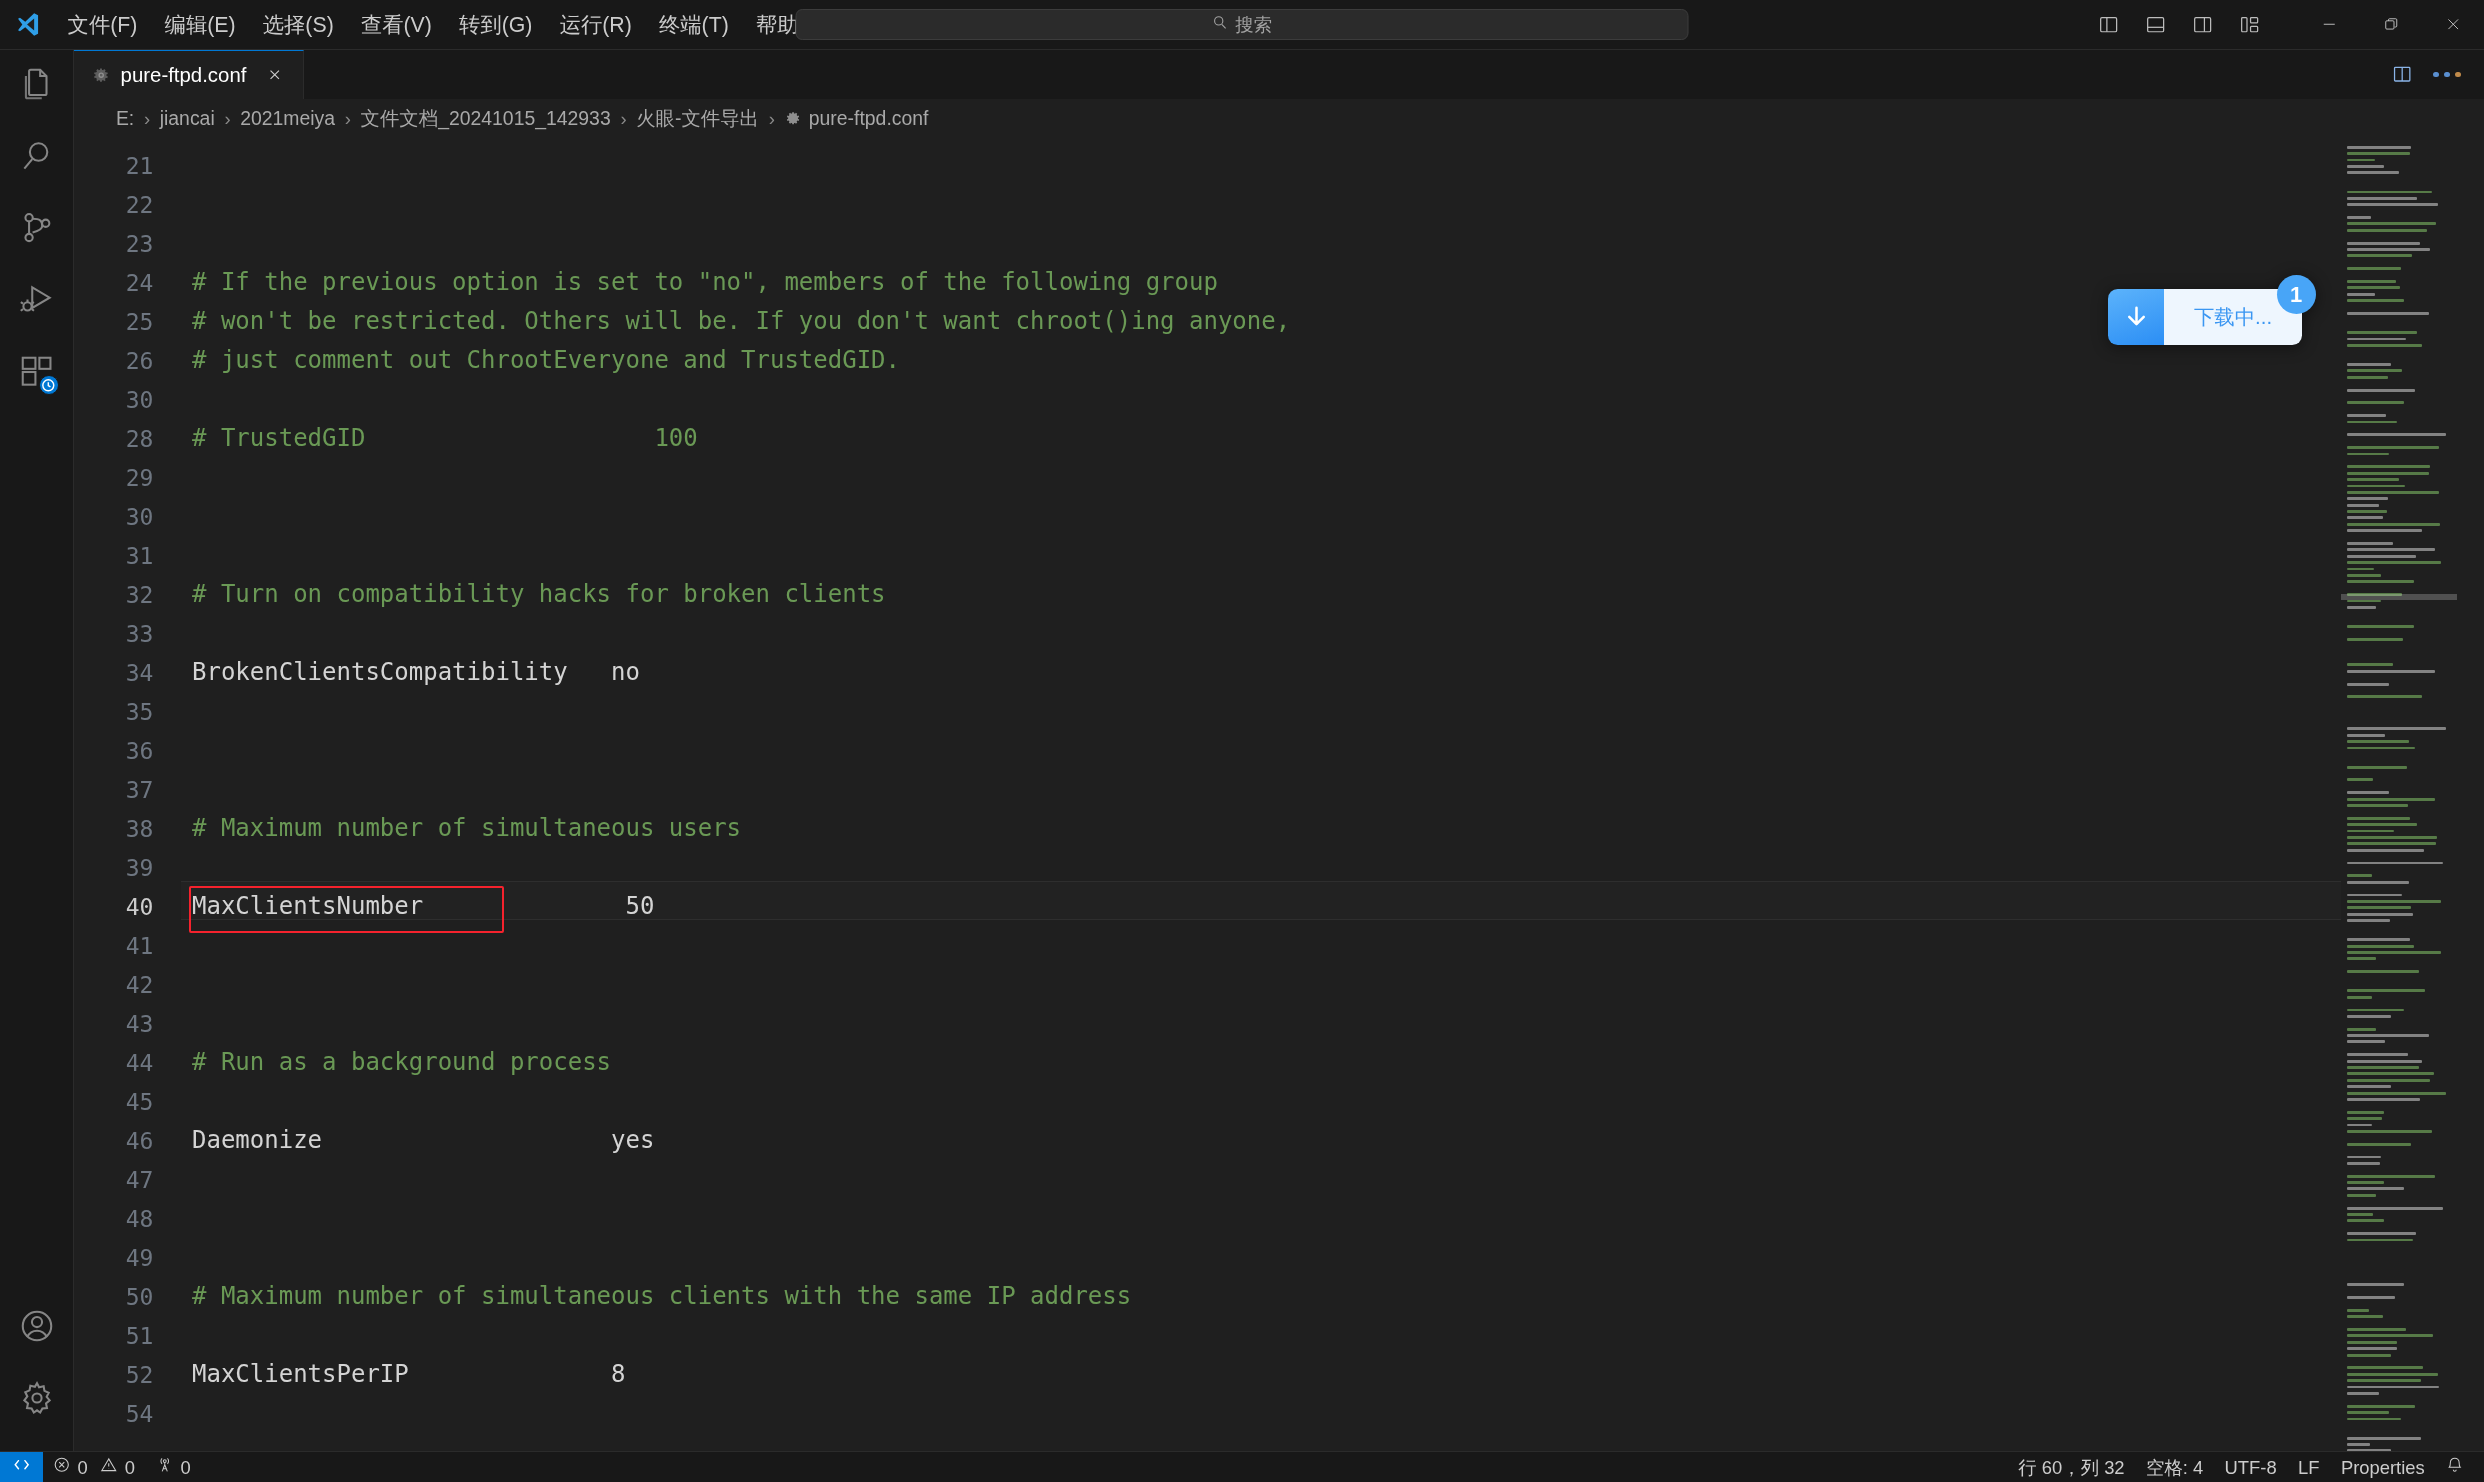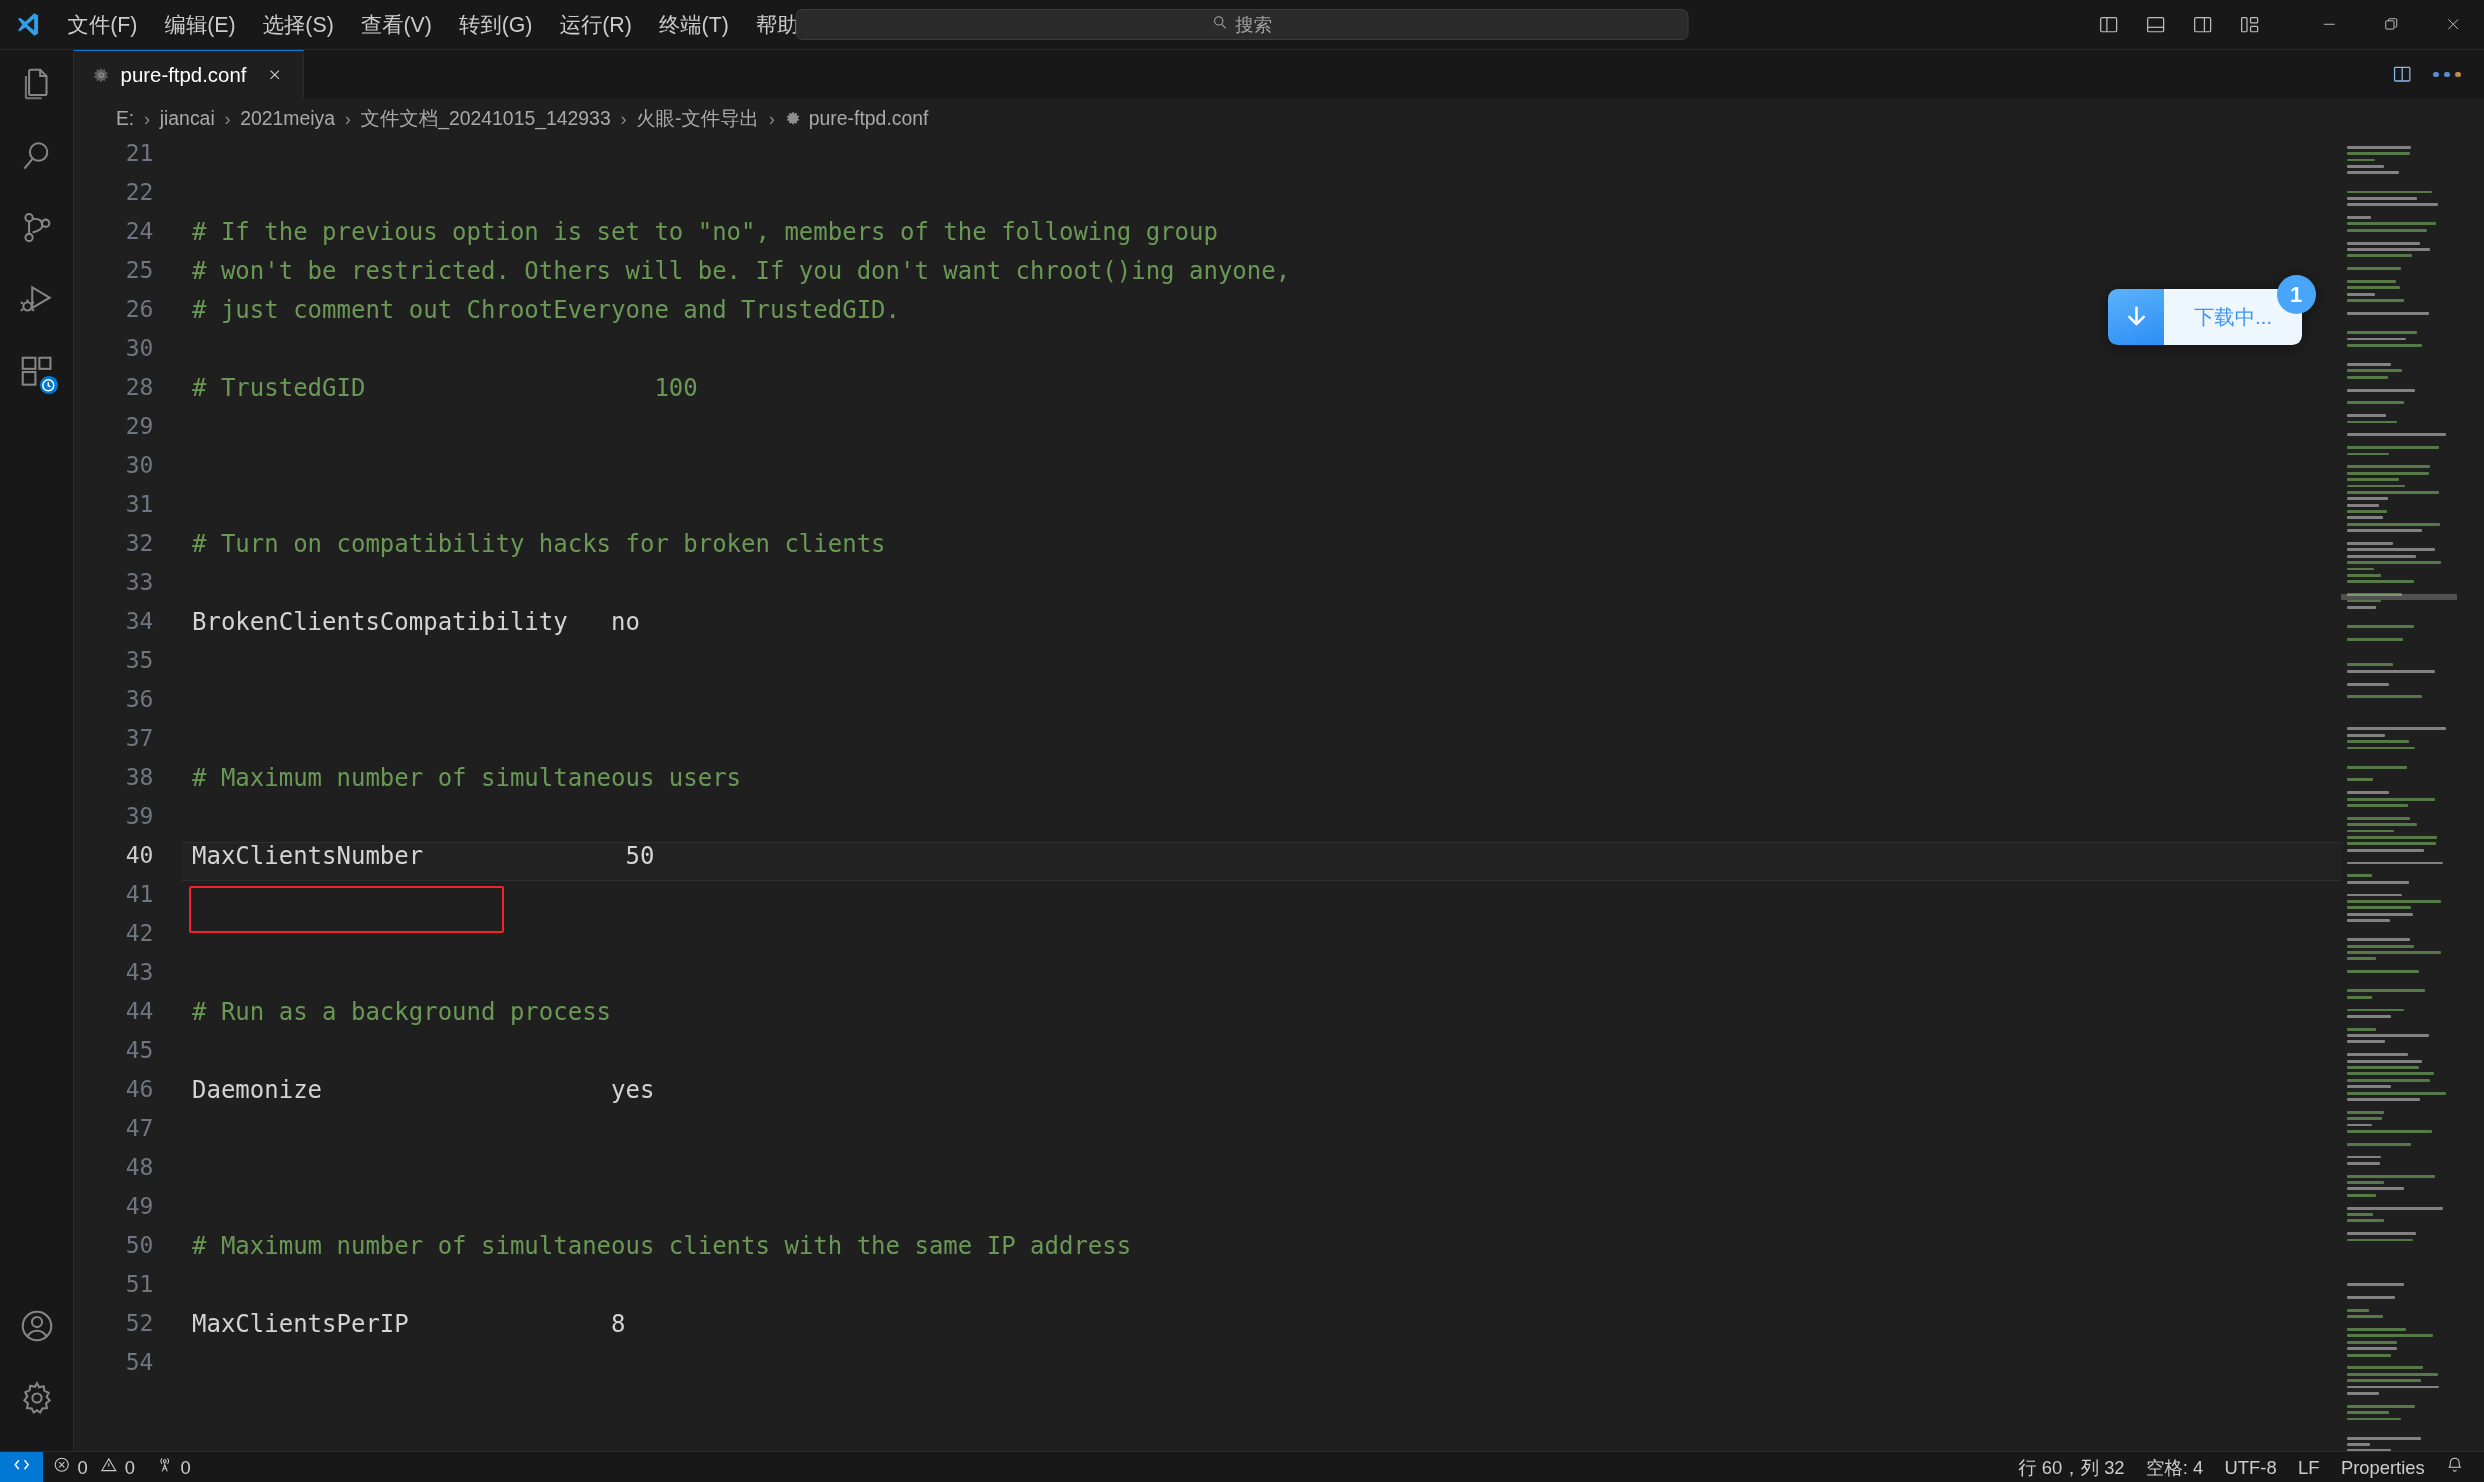--- a/index.html
+++ b/index.html
@@ -107,21 +107,21 @@
   .bc-seg { display: flex; align-items: center; gap: 7.8px; padding: 0 2.9px; color: #a9a9a9; white-space: nowrap; }
   .bc-sep { color: #8a8a8a; padding: 0 6.8px; font-size: 18.4px; }
   .bc-gear { display: inline-flex; color: #8f8f8f; }
   .bc-gear svg { width: 16.5px; height: 16.5px; }
 
   
   .editorarea { flex: 1 1 auto; position: relative; display: flex; min-height: 0; background: #1f1f1f; overflow: hidden; }
   .code-scroll { flex: 1 1 auto; position: relative; overflow: hidden; }
   .codelines { position: relative; padding-top: 1.9px; }
   .line {
-    height: 39px; display: flex; align-items: flex-start; position: relative;
+    height: 39px; display: flex; align-items: flex-end; position: relative;
     font-family: "DejaVu Sans Mono", monospace; font-size: 24px; letter-spacing: 0px;
   }
   .line.active::before {
     content: ""; position: absolute; left: 107px; right: 0; top: 0; bottom: 0;
     border-top: 1px solid #2e2e2e; border-bottom: 1px solid #2e2e2e;
     background: #222222; pointer-events: none;
   }
   .ln {
     width: 93px; flex: 0 0 93px; text-align: right; padding-right: 13.6px;
     color: #6e7681; font-size: 23px; font-family: "DejaVu Sans Mono", monospace;
@@ -427,20 +427,24 @@
 
       <div class="editorarea">
         <div class="code-scroll">
           <div class="codelines" id="codelines">
               <div class="line">
                 <div class="ln">21</div>
                 <div class="ltxt c-text"></div>
               </div>
               <div class="line">
                 <div class="ln">22</div>
+                <div class="ltxt c-text"></div>
+              </div>
+              <div class="line">
+                <div class="ln">23</div>
                 <div class="ltxt c-text"></div>
               </div>
               <div class="line">
                 <div class="ln">24</div>
                 <div class="ltxt c-comment"># If the previous option is set to "no", members of the following group</div>
               </div>
               <div class="line">
                 <div class="ln">25</div>
                 <div class="ltxt c-comment"># won't be restricted. Others will be. If you don't want chroot()ing anyone,</div>
               </div>

